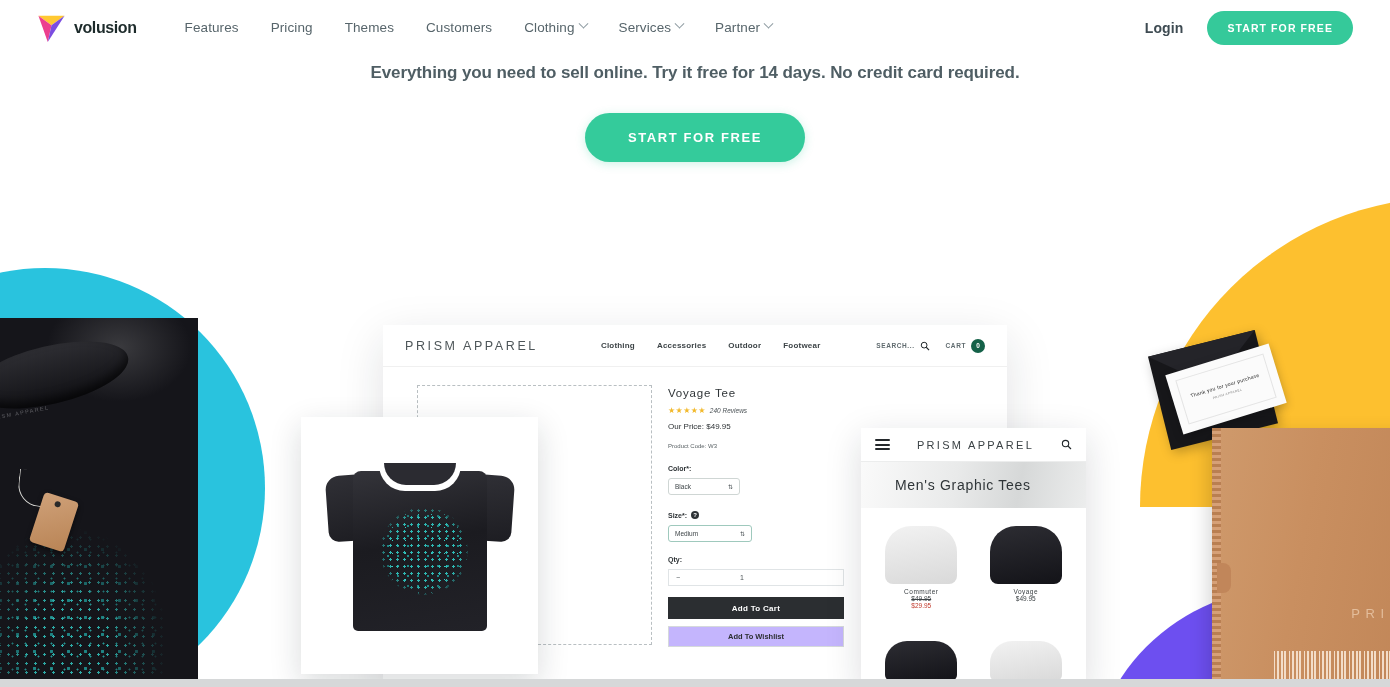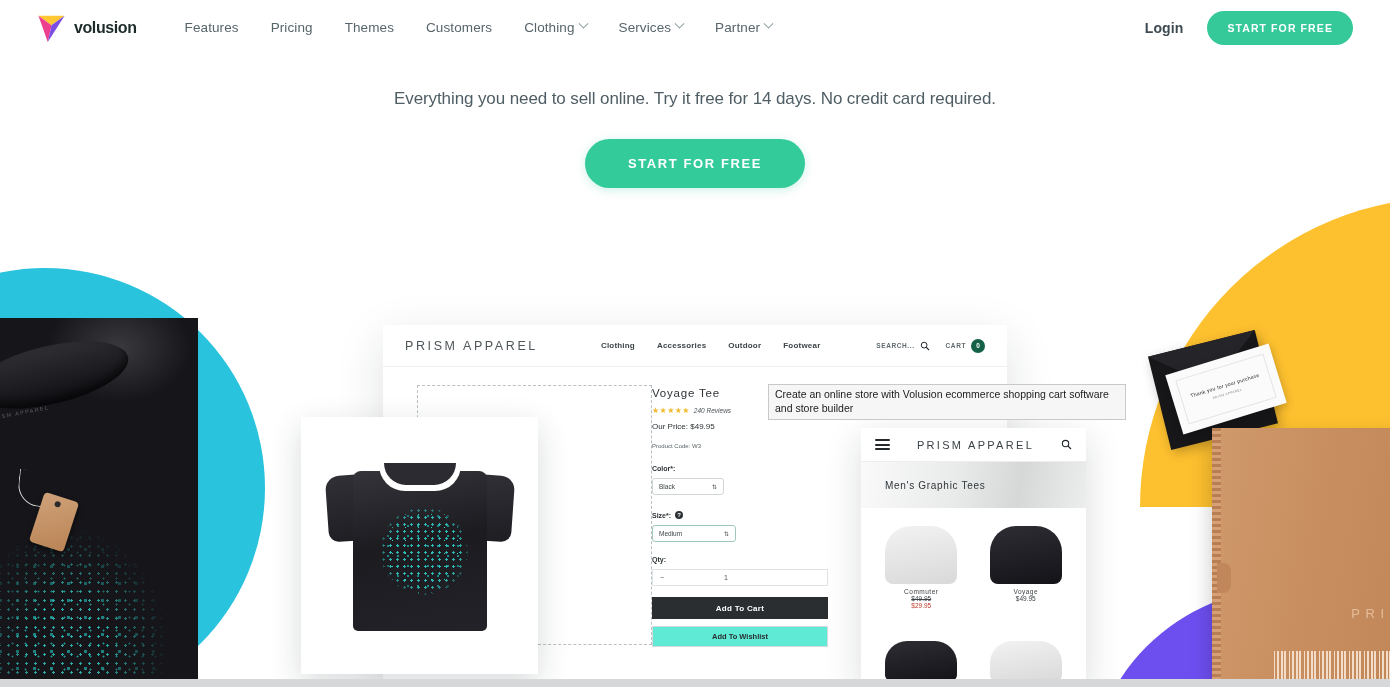--- a/index.html
+++ b/index.html
@@ -58,22 +58,22 @@
     font-family: "Liberation Sans", sans-serif;
   }
 
   
   .hero { position: absolute; top: 55px; left: 0; right: 0; text-align: center; z-index: 60; }
   .hero-title {
     font-size: 49px; font-weight: 700; color: #222f33;
     letter-spacing: -0.9px; margin-top: 35px; line-height: 1.05;
   }
   .hero-sub {
-    font-size: 17px; color: #4f5e64; margin-top: 34px;
-    font-weight: 400; letter-spacing: -0.1px;
+    font-size: 17px; color: #4f5e64; margin-top: 8px;
+    font-weight: 700; letter-spacing: -0.1px;
   }
   .btn-pill-lg {
     display: inline-block; margin-top: 30px;
     background: #34cb9b; color: #ffffff;
     font-size: 13px; font-weight: 700; letter-spacing: 1.6px;
     padding: 17px 43px; border-radius: 30px; border: none; cursor: pointer;
     box-shadow: 0 2px 10px rgba(52,203,155,.25);
     font-family: "Liberation Sans", sans-serif;
   }
 
@@ -168,21 +168,21 @@
   .store-cart .lbl { font-size: 6.5px; color:#606b6f; letter-spacing:.6px; font-weight:700; }
   .cart-badge {
     width: 14px; height: 14px; border-radius: 50%; background: #146148;
     color: #fff; font-size: 6.5px; display:flex; align-items:center; justify-content:center;
     font-weight:700;
   }
   .store-body { display: flex; padding: 18px 20px 0 34px; position:relative; }
   .img-placeholder {
     width: 235px; height: 260px; border: 1.4px dashed #b9bfc2;
   }
-  .product-pane { width: 175px; margin-left: 0; padding-top: 2px; }
+  .product-pane { width: 175px; margin-left: 16px; padding-top: 2px; }
   .prod-title { font-size: 11.5px; color: #2f3437; letter-spacing: .8px; }
   .stars-row { display:flex; align-items:center; gap:4px; margin-top: 7px; }
   .stars { color: #f2b92c; font-size: 8px; letter-spacing: .4px; }
   .reviews { font-size: 6.5px; color: #4a5155; font-style: italic; }
   .prod-price { font-size: 8px; color:#2d3235; font-weight:400; margin-top:7px; }
   .prod-code { font-size: 6px; color:#5b6366; margin-top:12px; }
   .field-label { font-size: 7px; color:#2d3235; font-weight:700; margin-top:16px; display:flex; align-items:center; gap:4px;}
   .info-dot {
     width: 8px; height: 8px; border-radius: 50%; background:#2d3235;
     color:#fff; font-size:6px; display:inline-flex; align-items:center; justify-content:center;
@@ -202,21 +202,21 @@
   }
   .qty-box .minus { font-size:7px; color:#4b5356; }
   .qty-box .val { font-size:7px; color:#4b5356; margin-left: 60px;}
   .btn-cart {
     margin-top: 11px; width: 176px; height: 22px; background:#2b2e31; color:#fff;
     font-size: 8px; font-weight:700; display:flex; align-items:center; justify-content:center;
     letter-spacing:.3px; cursor:pointer; border:none;
     font-family: "Liberation Sans", sans-serif;
   }
   .btn-wish {
-    margin-top: 7px; width: 176px; height: 21px; background:#5eead4; color:#2b2e31;
+    margin-top: 7px; width: 176px; height: 21px; background:#c4b5fd; color:#2b2e31;
     border:1px solid #d5d9db; font-size: 7.5px; font-weight:700;
     display:flex; align-items:center; justify-content:center; cursor:pointer;
     font-family: "Liberation Sans", sans-serif;
   }
 
   
   .float-card {
     position: absolute; left: 301px; top: 417px; width: 237px; height: 257px;
     background: #fff; z-index: 30;
     box-shadow: 0 10px 30px rgba(20,30,40,.16);
@@ -272,21 +272,21 @@
   .burger i { display:block; height:2px; background:#24282b; border-radius:1px; }
   .phone-brand {
     flex: 1; text-align:center; font-size: 11px; letter-spacing: 2.3px; color: #3b4245;
   }
   .mag2 { width: 11px; height: 11px; }
   .phone-hero {
     height: 46px; position:relative;
     background: linear-gradient(100deg,#fafafa 0%, #e9eaea 42%, #d6d8d8 70%, #eceded 100%);
     display:flex; align-items:center;
   }
-  .phone-hero-text { font-size: 10px; color:#2f3538; letter-spacing:.7px; margin-left:8px;padding-left:16px; }
+  .phone-hero-text { font-size: 14px; color:#2f3538; letter-spacing:.7px; margin-left:18px;padding-left:16px; }
   .phone-grid {
     display:grid; grid-template-columns: 1fr 1fr; gap: 4px;
     padding: 8px 10px 0 10px;
   }
   .pcard { text-align:center; }
   .pthumb { height: 68px; position:relative; display:flex; align-items:flex-end; justify-content:center; }
   .pt-white {
     width: 72px; height: 58px; border-radius: 26px 26px 8px 8px;
     background: linear-gradient(170deg,#f2f2f2,#d9d9d9);
   }
@@ -539,21 +539,20 @@
           </div>
       </div>
       <div class="pcard">
         <div class="pthumb">
             <div class="pt-white pt-mini"></div>
           </div>
       </div>
     </div>
   </div>
 
-  <div class="tooltip">Create an online store with Volusion ecommerce shopping cart software and store builder</div>
 
   <div class="pack-zone">
     <div class="envelope">
       <div class="env-flap"></div>
     </div>
     <div class="thankcard">
       <div class="inner">
         <div class="thank-t">Thank you for your purchase</div>
         <div class="thank-s">PRISM APPAREL</div>
       </div>

